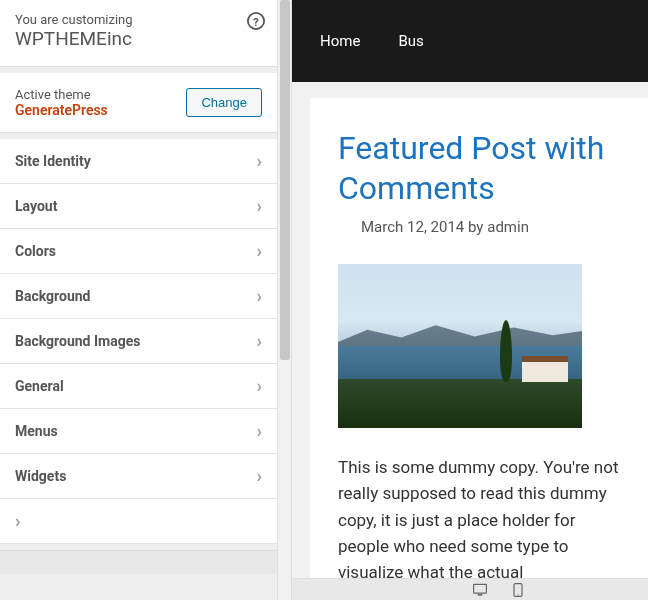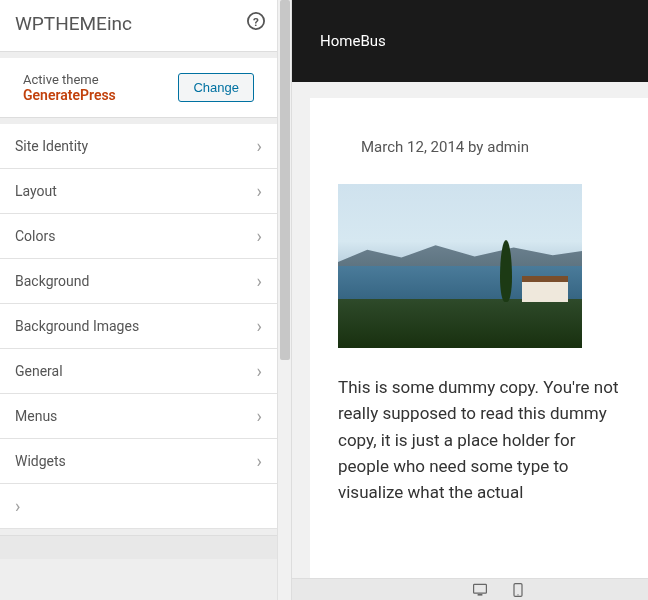--- a/index.html
+++ b/index.html
@@ -48,21 +48,21 @@
     font-size: 19px; color: #555; font-weight: 400;
   }
   .help-icon {
     position: absolute; right: 12px; top: 12px;
     width: 18px; height: 18px;
     color: #555;
   }
   .theme-block {
     background: #fff;
     border-bottom: 1px solid #ddd;
-    padding: 14px 23px;
+    padding: 14px 15px;
     display: flex; align-items: center; justify-content: space-between;
     margin-right: 14px;
     margin-top: 6px;
   }
   .theme-block .theme-label { font-size: 13px; color: #555; }
   .theme-block .theme-name { font-size: 14px; color: #c2410c; font-weight: 600; }
   .change-btn {
     border: 1px solid #0071a1;
     color: #0071a1;
     background: #f3f5f6;
@@ -74,21 +74,21 @@
   .sections {
     margin-right: 14px;
     margin-top: 6px;
   }
   .section-item {
     background: #fff;
     border-bottom: 1px solid #e2e2e2;
     padding: 13px 15px;
     display: flex; justify-content: space-between; align-items: center;
     cursor: pointer;
-    font-size: 14px; color: #555; font-weight: 400;
+    font-size: 14px; color: #555; font-weight: 700;
   }
   .chevron {
     color: #a0a0a0;
     font-size: 18px;
     line-height: 1;
   }
   .footer-bar {
     background: #e8e8e8;
     border-top: 1px solid #ddd;
     height: 24px;
@@ -106,20 +106,21 @@
     display: flex;
     flex-direction: column;
     position: relative;
   }
   .topbar {
     background: #1a1a1a;
     height: 82px;
     display: flex;
     align-items: center;
     padding: 0 28px;
+    gap: 38px;
   }
   .topbar a {
     color: #fff;
     font-size: 15px;
     text-decoration: none;
     white-space: nowrap;
   }
   .content-card {
     background: #fff;
     margin: 16px 0 0 18px;
@@ -179,20 +180,21 @@
     <div class="scrollbar-thumb"></div>
   </div>
 
   <div class="header-block">
     <span class="help-icon">
       <svg viewBox="0 0 20 20" fill="currentColor">
           <circle cx="10" cy="10" r="9" fill="none" stroke="currentColor" stroke-width="2"></circle>
           <text x="10" y="15" text-anchor="middle" font-size="13" font-weight="bold" fill="currentColor">?</text>
         </svg>
     </span>
+    <div class="subtitle">You are customizing</div>
     <div class="site-title">WPTHEMEinc</div>
   </div>
 
   <div class="theme-block">
     <div>
       <div class="theme-label">Active theme</div>
       <div class="theme-name">GeneratePress</div>
     </div>
     <button class="change-btn">Change</button>
   </div>
@@ -238,20 +240,21 @@
   <div class="footer-bar"></div>
 </aside>
 
 <main class="preview-area">
   <nav class="topbar">
     <a href="#">Home</a>
     <a href="#">Bus</a>
   </nav>
 
   <article class="content-card">
+    <h1 class="post-title">Featured Post with Comments</h1>
     <div class="post-meta">
       <span>March 12, 2014</span>
       <span>by</span>
       <span>admin</span>
     </div>
     <div class="post-image">
       <div class="sky"></div>
       <div class="mountains"></div>
       <div class="water"></div>
       <div class="trees"></div>

